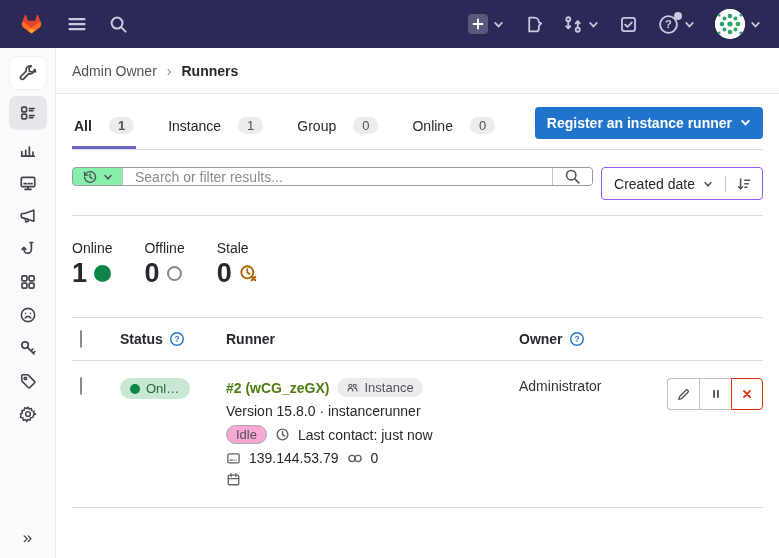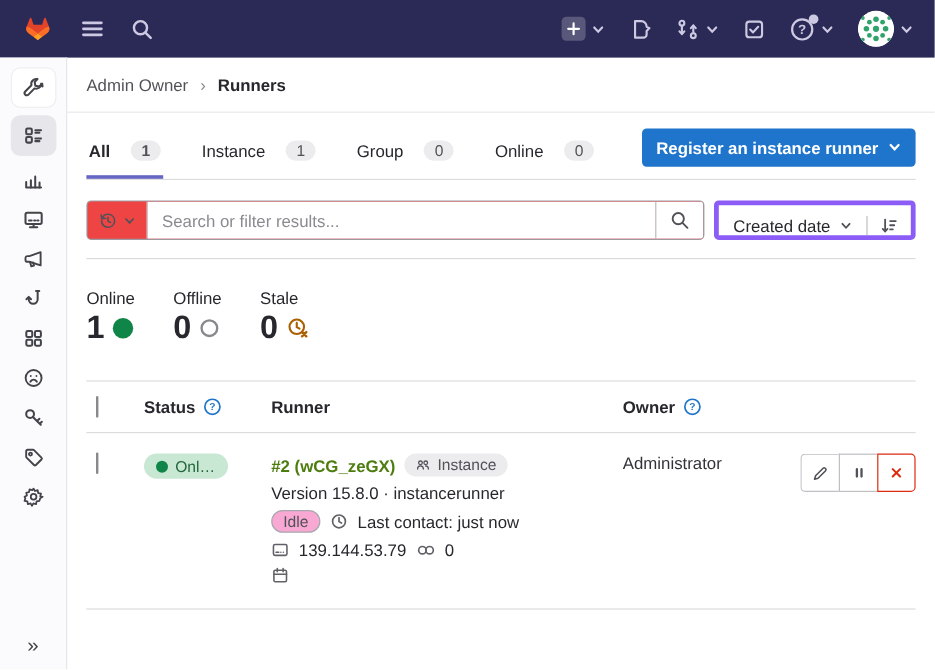--- a/index.html
+++ b/index.html
@@ -45,28 +45,28 @@
     color:#28272d; cursor:pointer; border-bottom:3px solid transparent; }
   .tab.active { font-weight:bold; border-bottom-color:#6666c4; }
   .count-badge { background:#ececef; color:#535158; border-radius:10px; padding:1px 9px; font-size:13px; }
   .register-btn { margin-left:auto; margin-bottom:6px; background:#1f75cb; color:#fff; border:none;
     border-radius:4px; height:32px; padding:0 12px; font-size:14px; font-weight:bold;
     display:flex; align-items:center; gap:8px; cursor:pointer; font-family:inherit; }
 
   
   .filter-row { display:flex; gap:8px; margin-top:17px; }
   .search-group { flex:1; display:flex; align-items:stretch; border:1px solid #9b9aa1; border-radius:4px;
-    height:33px; background:#ef4444; overflow:hidden; }
+    height:19px; background:#86efac; overflow:hidden; }
   .hist-seg { display:flex; align-items:center; gap:5px; padding:0 9px; border-right:1px solid #bfbfc4;
     color:#535158; cursor:pointer; }
   .search-input { flex:1; border:none; outline:none; padding:0 12px; font-size:14px; font-family:inherit; color:#28272d; }
   .search-input::placeholder { color:#8a8a91; }
   .search-btn { width:40px; border-left:1px solid #bfbfc4; background:#fff; display:flex; align-items:center;
     justify-content:center; cursor:pointer; color:#535158; }
-  .sort-group { display:flex; align-items:flex-end; border:4px solid #8b5cf6; border-radius:4px; height:33px;
+  .sort-group { display:flex; align-items:center; border:1px solid #8b5cf6; border-radius:4px; height:33px;
     background:#fff; overflow:hidden; }
   .sort-label-seg { display:flex; align-items:center; gap:8px; padding:0 12px; cursor:pointer; color:#28272d; }
   .sort-dir-btn { width:37px; border-left:1px solid #bfbfc4; display:flex; align-items:center;
     justify-content:center; cursor:pointer; color:#535158; }
   .section-divider { border-bottom:1px solid #dcdcde; margin-top:15px; }
 
   
   .stats { display:flex; gap:32px; padding:24px 0 6px; }
   .stat .stat-label { color:#28272d; margin-bottom:2px; }
   .stat-value-row { display:flex; align-items:center; gap:7px; }

